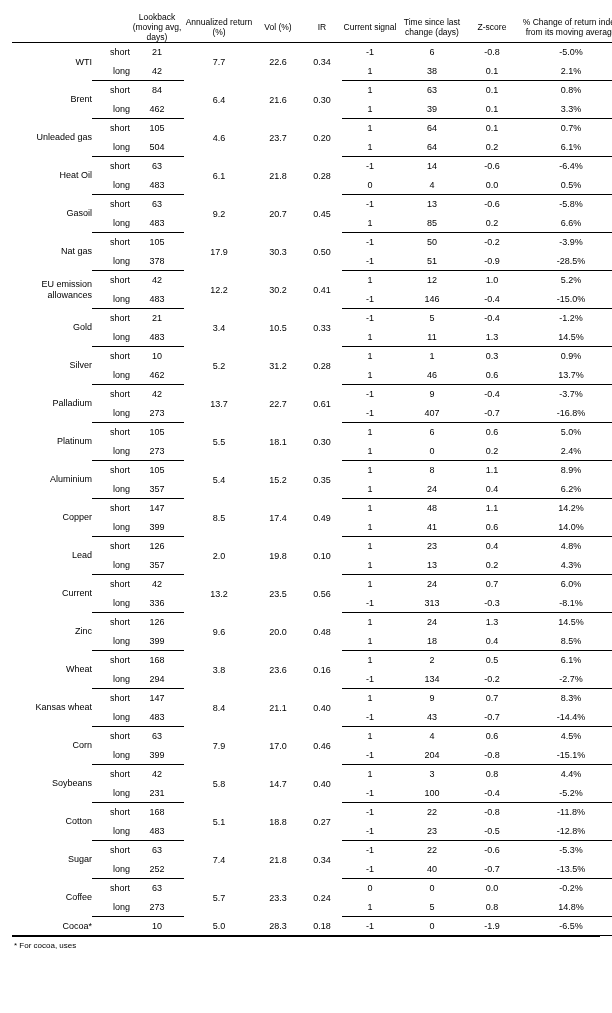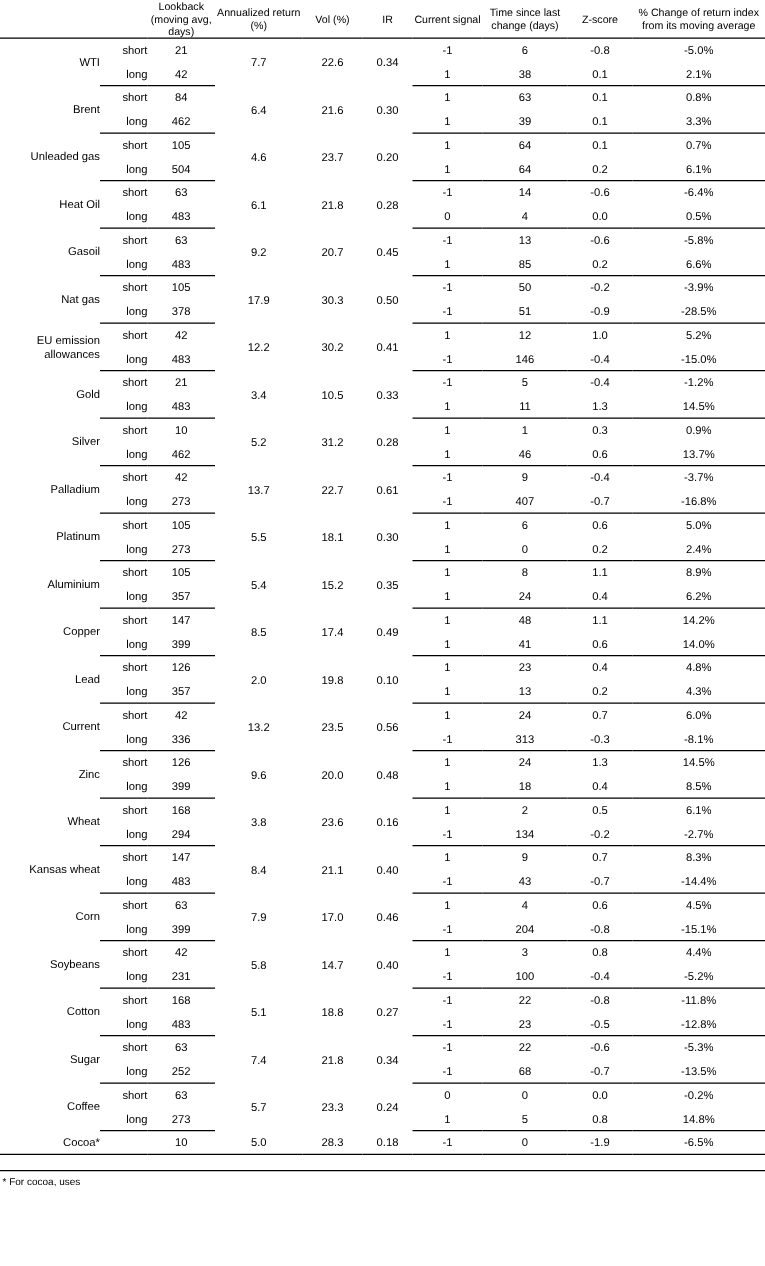--- a/index.html
+++ b/index.html
@@ -13,21 +13,21 @@
     font-family: "Liberation Sans", sans-serif;
     color: #000000;
     font-size: 9px;
     overflow: hidden;
   }
   .sheet {
     width: 612px;
     height: 1013px;
     position: relative;
     box-sizing: border-box;
-    padding: 0;
+    padding: 12px;
   }
   table.grid {
     width: 612px;
     border-collapse: collapse;
     table-layout: fixed;
   }
   table.grid th, table.grid td {
     padding: 0;
     margin: 0;
     vertical-align: middle;
@@ -80,21 +80,21 @@
   }
   tr.block-end td {
     border-bottom: 1.6px solid #000;
   }
   .footnote {
     font-size: 8px;
     padding: 4px 0 0 2px;
   }
   .foot-wrap {
     border-top: 1.6px solid #000;
-    margin-top: 12px;
+    margin-top: 0;
   }
   td.spanv {
     text-align: center;
   }
 </style>
 </head>
 <body>
 
 <div class="sheet">
   <table class="grid">
@@ -554,21 +554,21 @@
           <td class="num spanv" rowspan="2">0.34</td>
           <td class="num">-1</td>
           <td class="num">22</td>
           <td class="num">-0.6</td>
           <td class="num">-5.3%</td>
         </tr>
         <tr class="r grp-end">
           <td class="lb">long</td>
           <td class="num">252</td>
           <td class="num">-1</td>
-          <td class="num">68</td>
+          <td class="num">40</td>
           <td class="num">-0.7</td>
           <td class="num">-13.5%</td>
         </tr>
         <tr class="r">
           <td class="name" rowspan="2">Coffee</td>
           <td class="lb">short</td>
           <td class="num">63</td>
           <td class="num spanv" rowspan="2">5.7</td>
           <td class="num spanv" rowspan="2">23.3</td>
           <td class="num spanv" rowspan="2">0.24</td>

